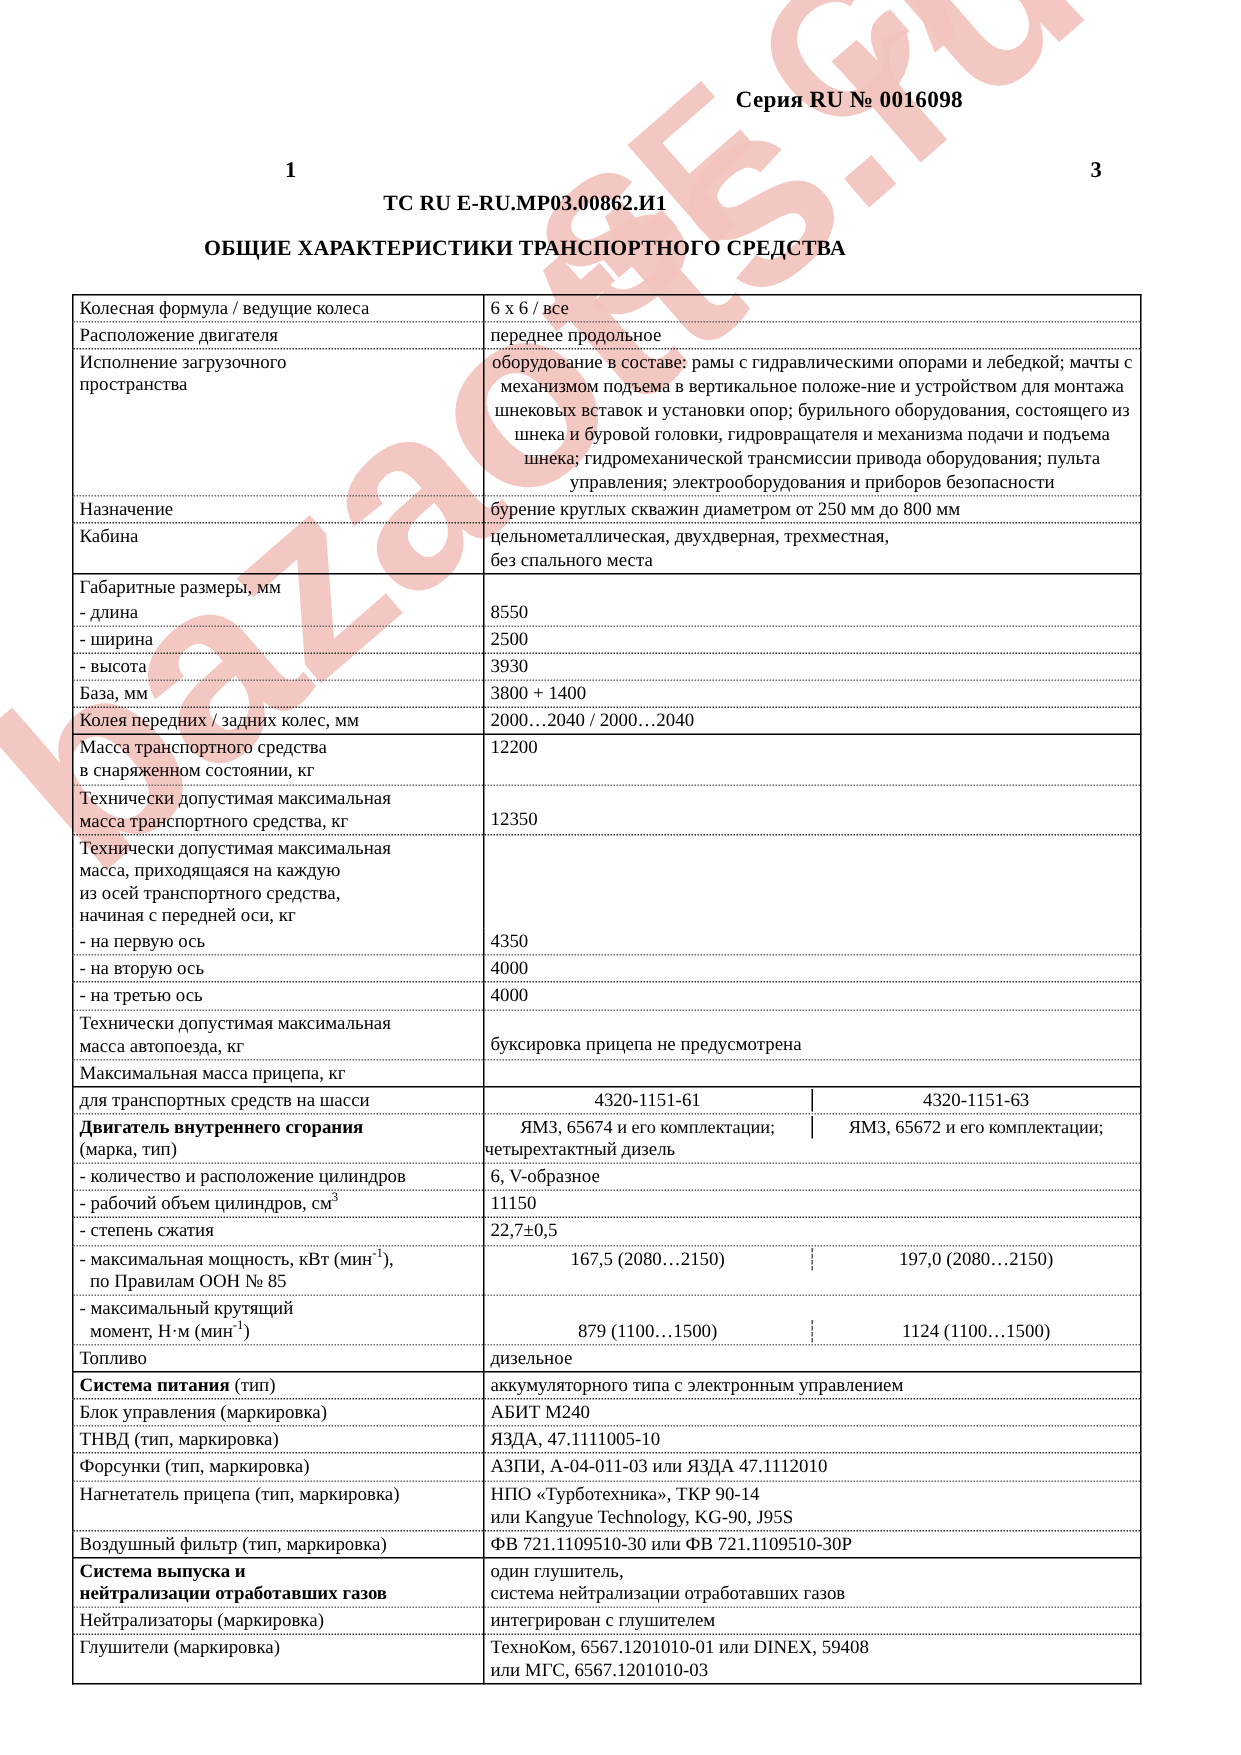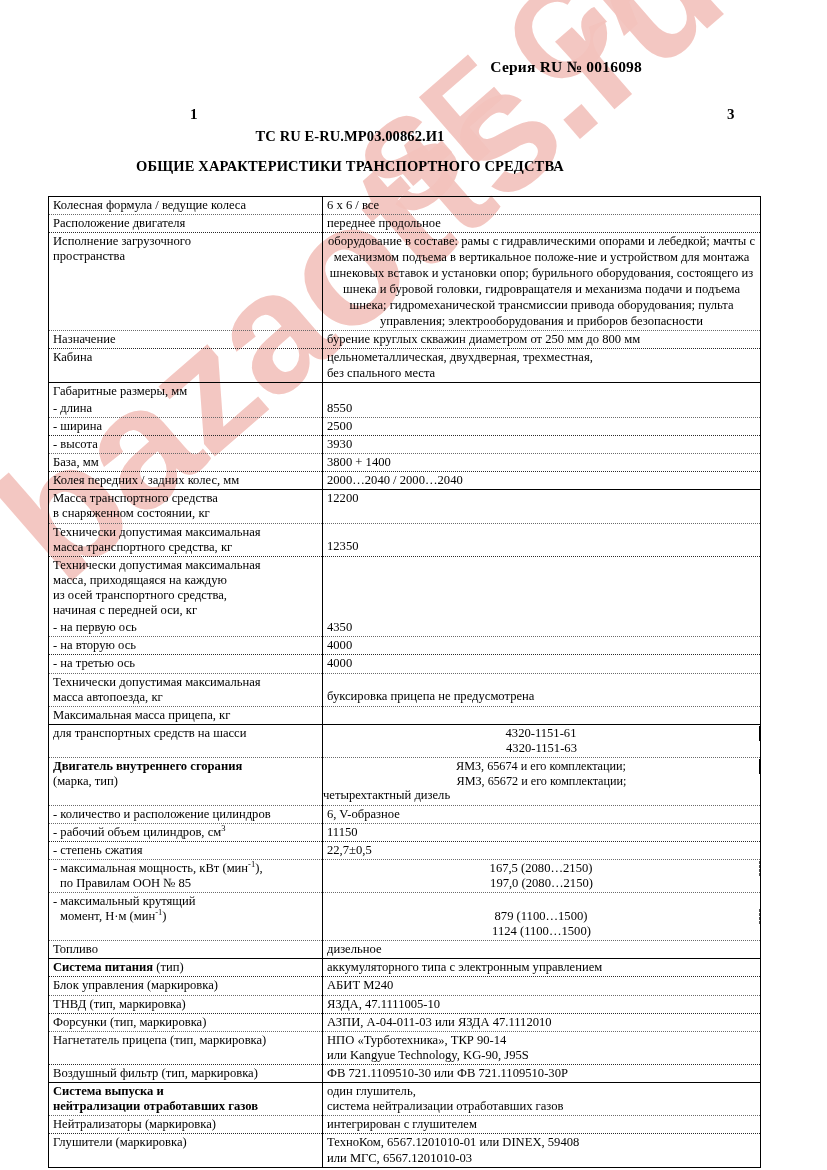--- a/index.html
+++ b/index.html
@@ -135,21 +135,20 @@
 
   .lbl  { text-align: left; }
   .lbl-indent { text-align: left; padding-left: 34px; }
   .val  { text-align: left; }
   .bold { font-weight: 700; }
   .sub  { vertical-align: super; font-size: 8.5px; line-height: 0; }
 
   .split-wrap {
     display: flex;
     width: 100%;
-    flex-direction: column;
   }
   .split-l, .split-r {
     flex: 1 1 50%;
     text-align: center;
     padding: 0 2px;
     box-sizing: border-box;
   }
   .split-l.divider { border-right: 1px solid #000; }
   .split-l.divider-dash { border-right: 1px dashed #555; }
   .pad-b  { padding-bottom: 3px; }

